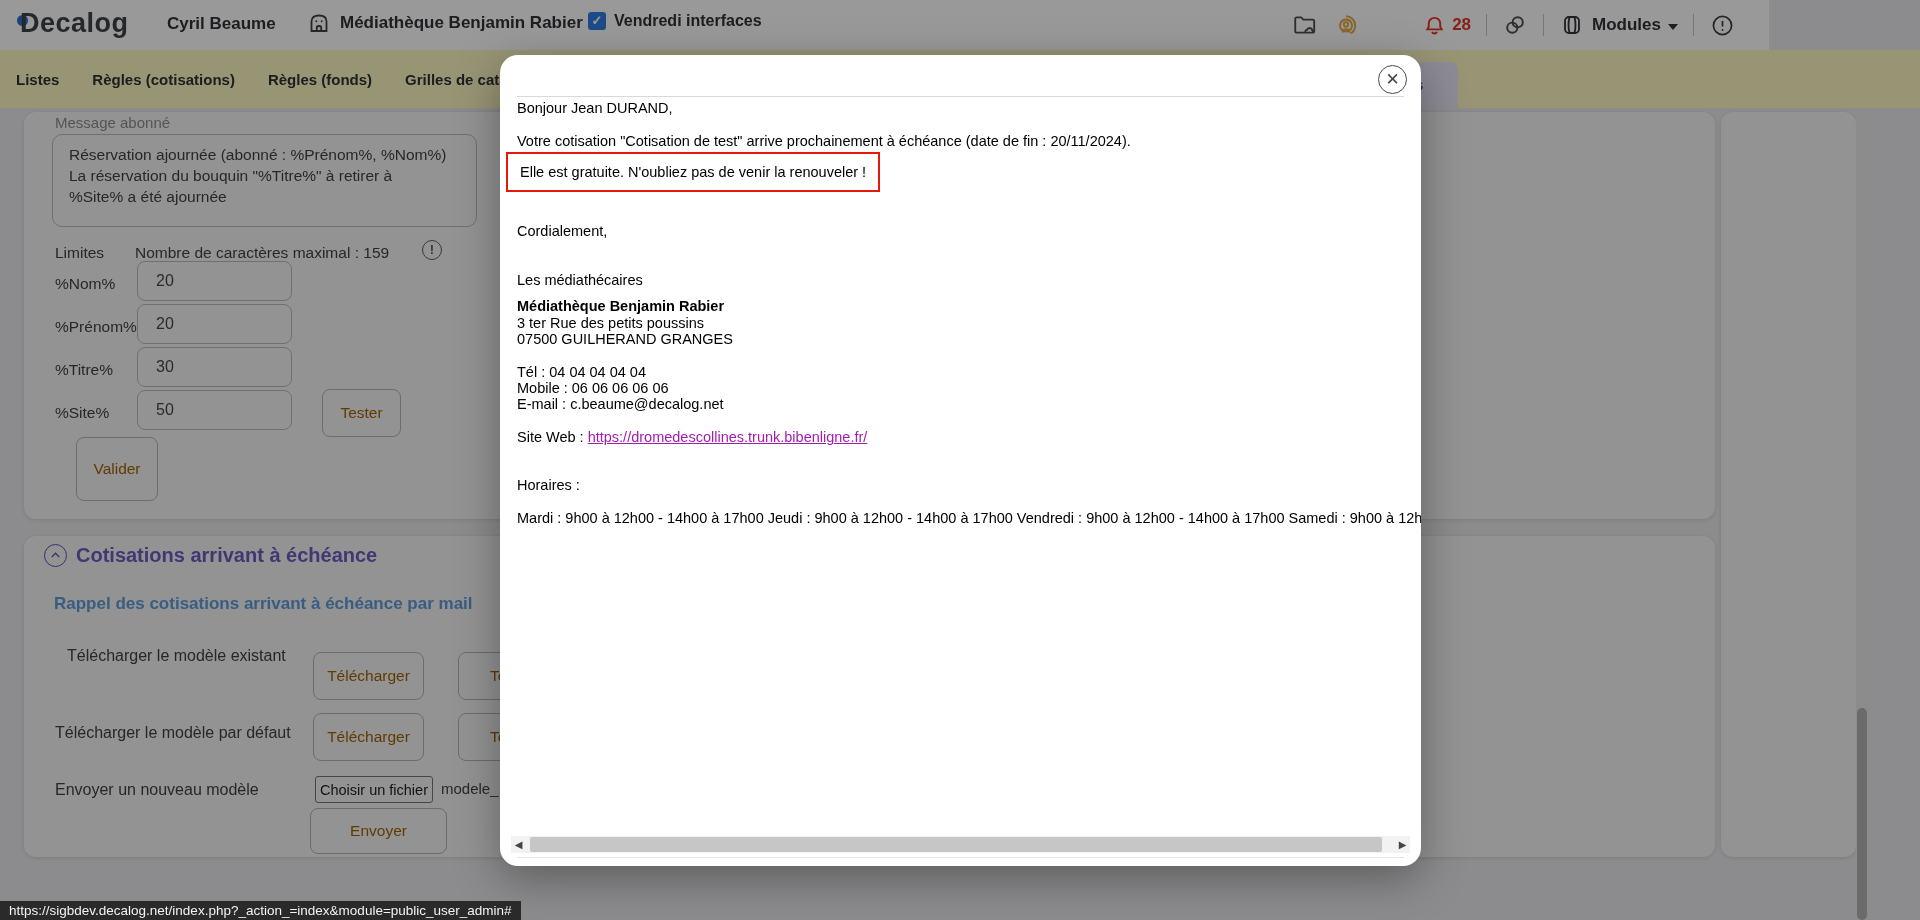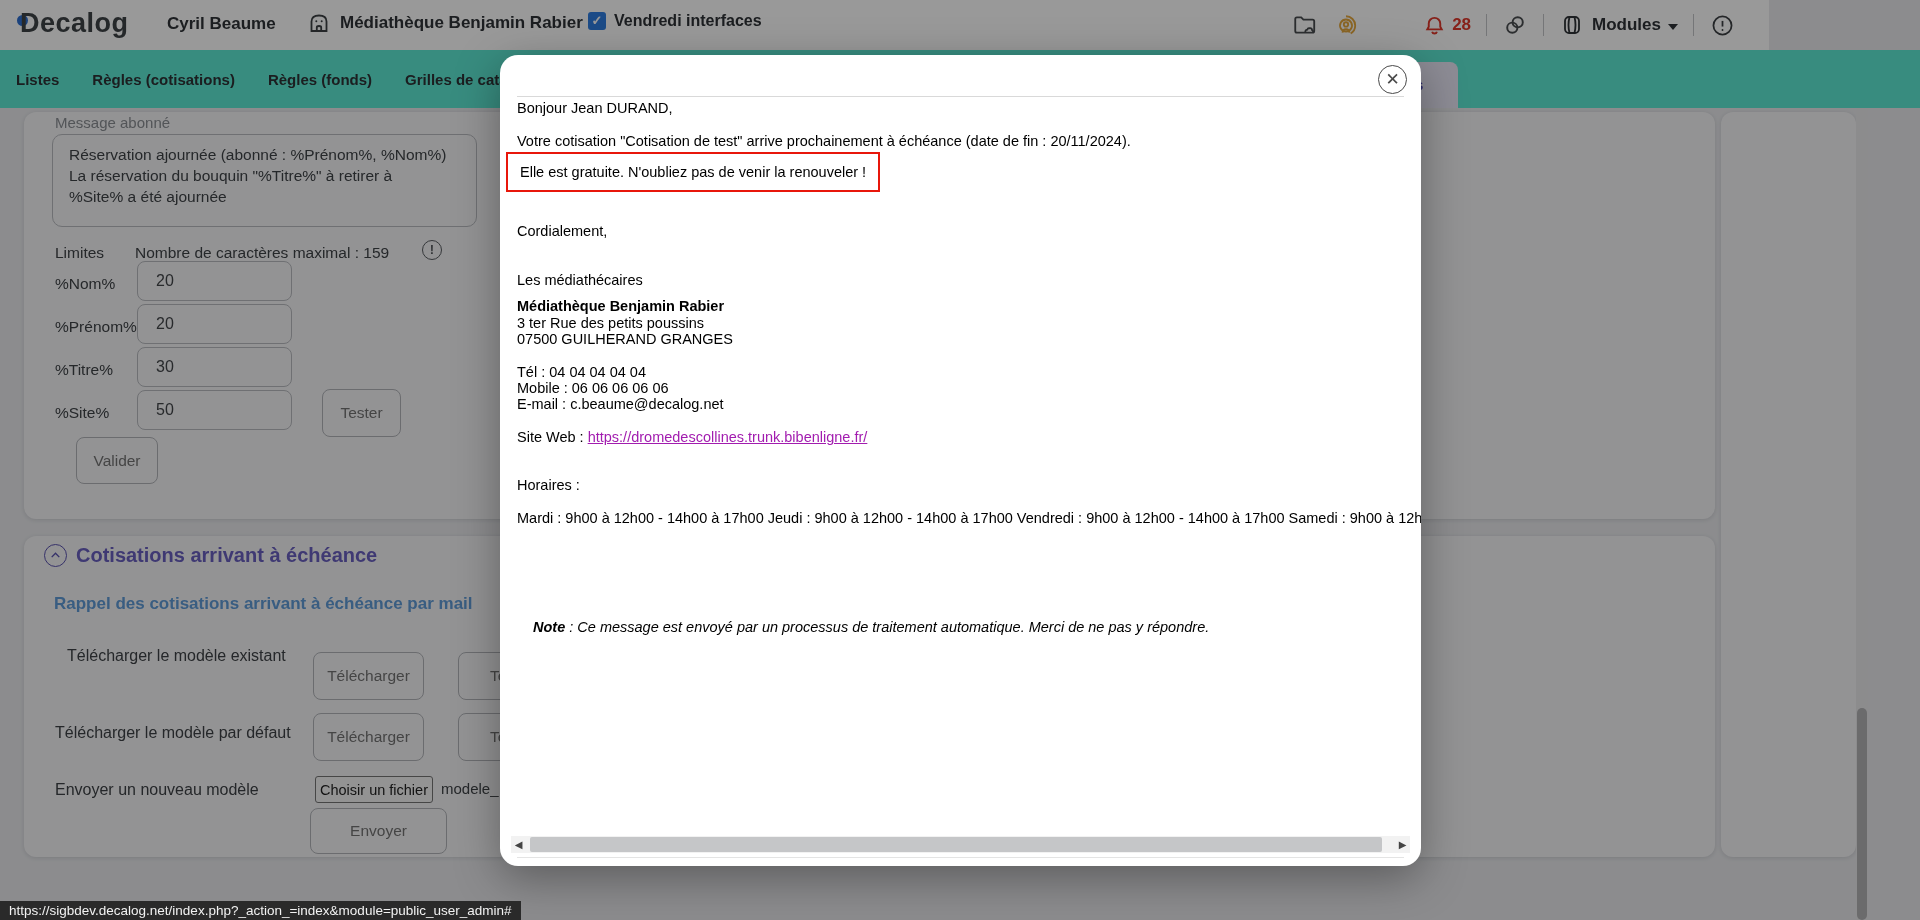--- a/index.html
+++ b/index.html
@@ -23,21 +23,21 @@
   .tb-icon { width:26px; height:26px; display:flex; align-items:center; justify-content:center; color:#4a4d50; }
   .tb-spacer { width:32px; }
   .bell-wrap { display:flex; align-items:center; gap:5px; color:#e0372b; }
   .notif-count { font-size:17px; font-weight:bold; color:#e0372b; }
   .modules-wrap { display:flex; align-items:center; gap:7px; color:#3c4044; }
   .modules-label { font-size:17px; font-weight:bold; color:#2f3337; }
   .caret { width:0; height:0; border-left:5px solid transparent; border-right:5px solid transparent;
            border-top:6px solid #2f3337; margin-top:3px; }
 
   
-  .tabbar { position:absolute; left:0; top:50px; width:1920px; height:58px; background:#5eead4; z-index:2; }
+  .tabbar { position:absolute; left:0; top:50px; width:1920px; height:58px; background:#fef9c3; z-index:2; }
   .tabs { position:absolute; left:16px; top:0; height:58px; display:flex; align-items:center; gap:33px; }
   .tab { font-size:15px; font-weight:bold; color:#2e3236; white-space:nowrap; cursor:default; }
   .tab-active-partial { position:absolute; left:1402px; top:12px; width:56px; height:46px;
         background:#eceaf8; border-radius:8px 8px 0 0; color:#4a46b2; font-size:15px; font-weight:bold;
         padding:14px 0 0 8px; }
 
   
   .content { position:absolute; left:0; top:108px; width:1920px; height:812px; background:#e9eaed; z-index:1; }
   .card { position:absolute; background:#f5f5f7; border-radius:12px; box-shadow:0 1px 4px rgba(40,40,60,0.14); }
   .card1 { left:24px; top:4px;  width:1691px; height:407px; }
@@ -52,25 +52,25 @@
   .msg-box { position:absolute; left:28px; top:22px; width:425px; height:93px;
              border:1.5px solid #b9bbc0; border-radius:10px; padding:9px 16px; }
   .msg-line { font-size:15.5px; color:#3f4347; line-height:21px; }
   .limits-label { position:absolute; left:31px; top:132px; font-size:15.5px; color:#3f4347; }
   .maxchars-label { position:absolute; left:111px; top:132px; font-size:15.5px; color:#3f4347; }
   .warn-icon { position:absolute; left:398px; top:128px; width:20px; height:20px; border:1.5px solid #5a5e62;
                border-radius:50%; color:#5a5e62; font-size:13px; font-weight:bold; text-align:center; line-height:17px; }
   .fld-label { position:absolute; left:31px; font-size:15.5px; color:#3f4347; }
   .fld-input { position:absolute; left:113px; width:155px; height:40px; border:1.5px solid #b9bbc0;
                border-radius:8px; font-size:16px; color:#43464a; padding-left:18px; display:flex; align-items:center; }
-  .btn { border:1.5px solid #b3b5ba; border-radius:8px; background:transparent; font-size:15.5px; color:#737373;
+  .btn { border:1.5px solid #b3b5ba; border-radius:8px; background:transparent; font-size:15.5px; color:#a16207;
          display:flex; align-items:center; justify-content:center;
          font-family:"Liberation Sans", sans-serif; cursor:pointer; }
   .btn-tester1 { position:absolute; left:298px; top:277px; width:79px; height:48px; }
-  .btn-valider { position:absolute; left:52px;  top:325px; width:82px; height:47px; }
+  .btn-valider { position:absolute; left:52px;  top:325px; width:82px; height:64px; }
 
   
   .sec-head { position:absolute; left:20px; top:8px; display:flex; align-items:flex-start; gap:9px; }
   .chev-icon { width:23px; height:23px; border:1.7px solid #5b53b0; border-radius:50%; color:#5b53b0;
                display:flex; align-items:center; justify-content:center; }
   .sec-title { font-size:20px; font-weight:bold; color:#6a60c0; }
   .sec-subtitle { position:absolute; left:30px; top:58px; font-size:17px; font-weight:bold; color:#5f9bd8; }
   .row-label { position:absolute; left:31px; font-size:16px; color:#3e4246; }
   .btn-dl  { position:absolute; left:289px; width:111px; height:48px; }
   .btn-te  { position:absolute; left:434px; width:106px; height:48px; }
@@ -292,23 +292,20 @@
     <div class="em em-addr1">3 ter Rue des petits poussins</div>
     <div class="em em-addr2">07500 GUILHERAND GRANGES</div>
     <div class="em em-tel">Tél : 04 04 04 04 04</div>
     <div class="em em-mobile">Mobile : 06 06 06 06 06</div>
     <div class="em em-email">E-mail : c.beaume@decalog.net</div>
     <div class="em em-site">
       <span>Site Web : </span><a href="#" class="em-link">https://dromedescollines.trunk.bibenligne.fr/</a>
     </div>
     <div class="em em-hourslabel">Horaires :</div>
     <div class="em em-hours">Mardi : 9h00 à 12h00 - 14h00 à 17h00 Jeudi : 9h00 à 12h00 - 14h00 à 17h00 Vendredi : 9h00 à 12h00 - 14h00 à 17h00 Samedi : 9h00 à 12h</div>
-    <div class="em em-note">
-      <b>Note</b><span> : Ce message est envoyé par un processus de traitement automatique. Merci de ne pas y répondre.</span>
-    </div>
 
     <div class="h-scrollbar">
       <span class="h-arrow">◀</span>
       <span class="h-track">
         <span class="h-thumb"></span>
       </span>
       <span class="h-arrow">▶</span>
     </div>
     <div class="modal-bottomline"></div>
   </div>

